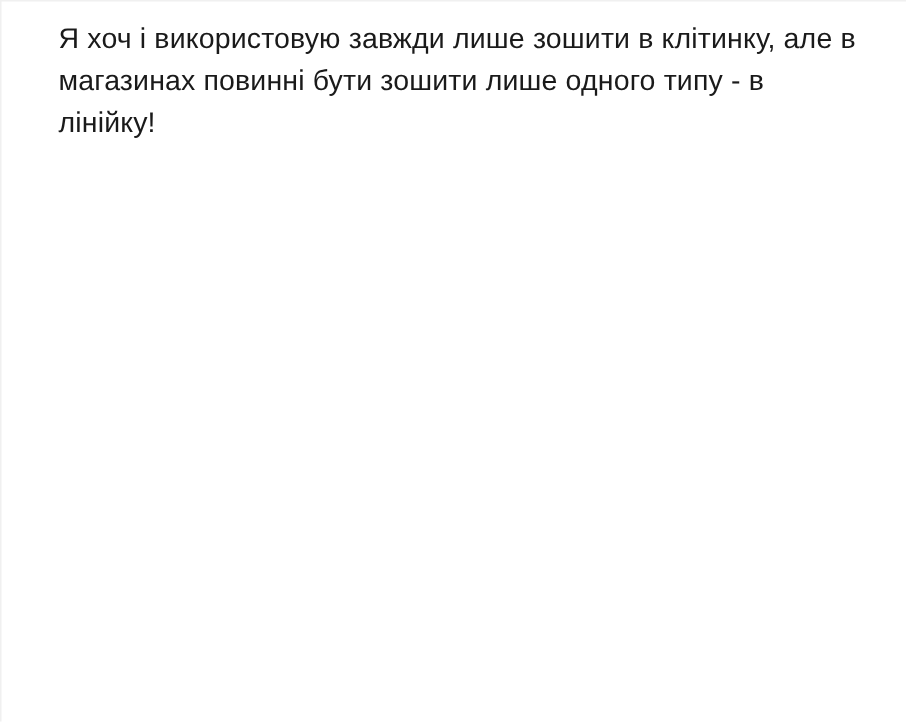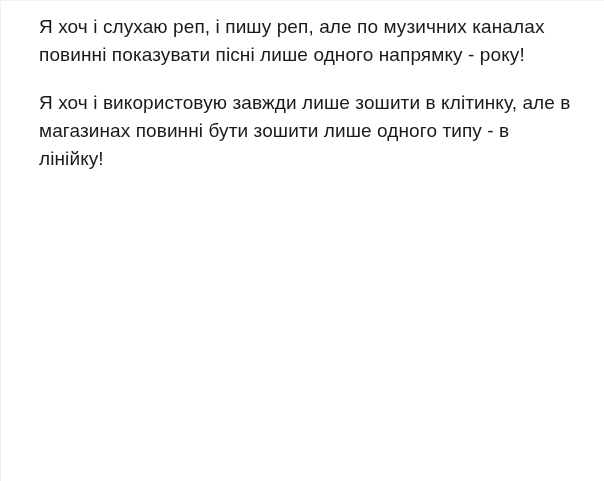--- a/index.html
+++ b/index.html
@@ -28,17 +28,15 @@
   .para {
     margin: 0 0 20px 0;
     white-space: pre-line;
     letter-spacing: 0.1px;
   }
 </style>
 </head>
 <body>
 
 <div class="doc">
-  <p class="para">Я хоч і слухаю реп, і пишу реп, але по музичних каналах
-повинні показувати пісні лише одного напрямку - року!</p>
   <p class="para">Я хоч і використовую завжди лише зошити в клітинку, але в
 магазинах повинні бути зошити лише одного типу - в лінійку!</p>
 </div>
 
 </body></html>

